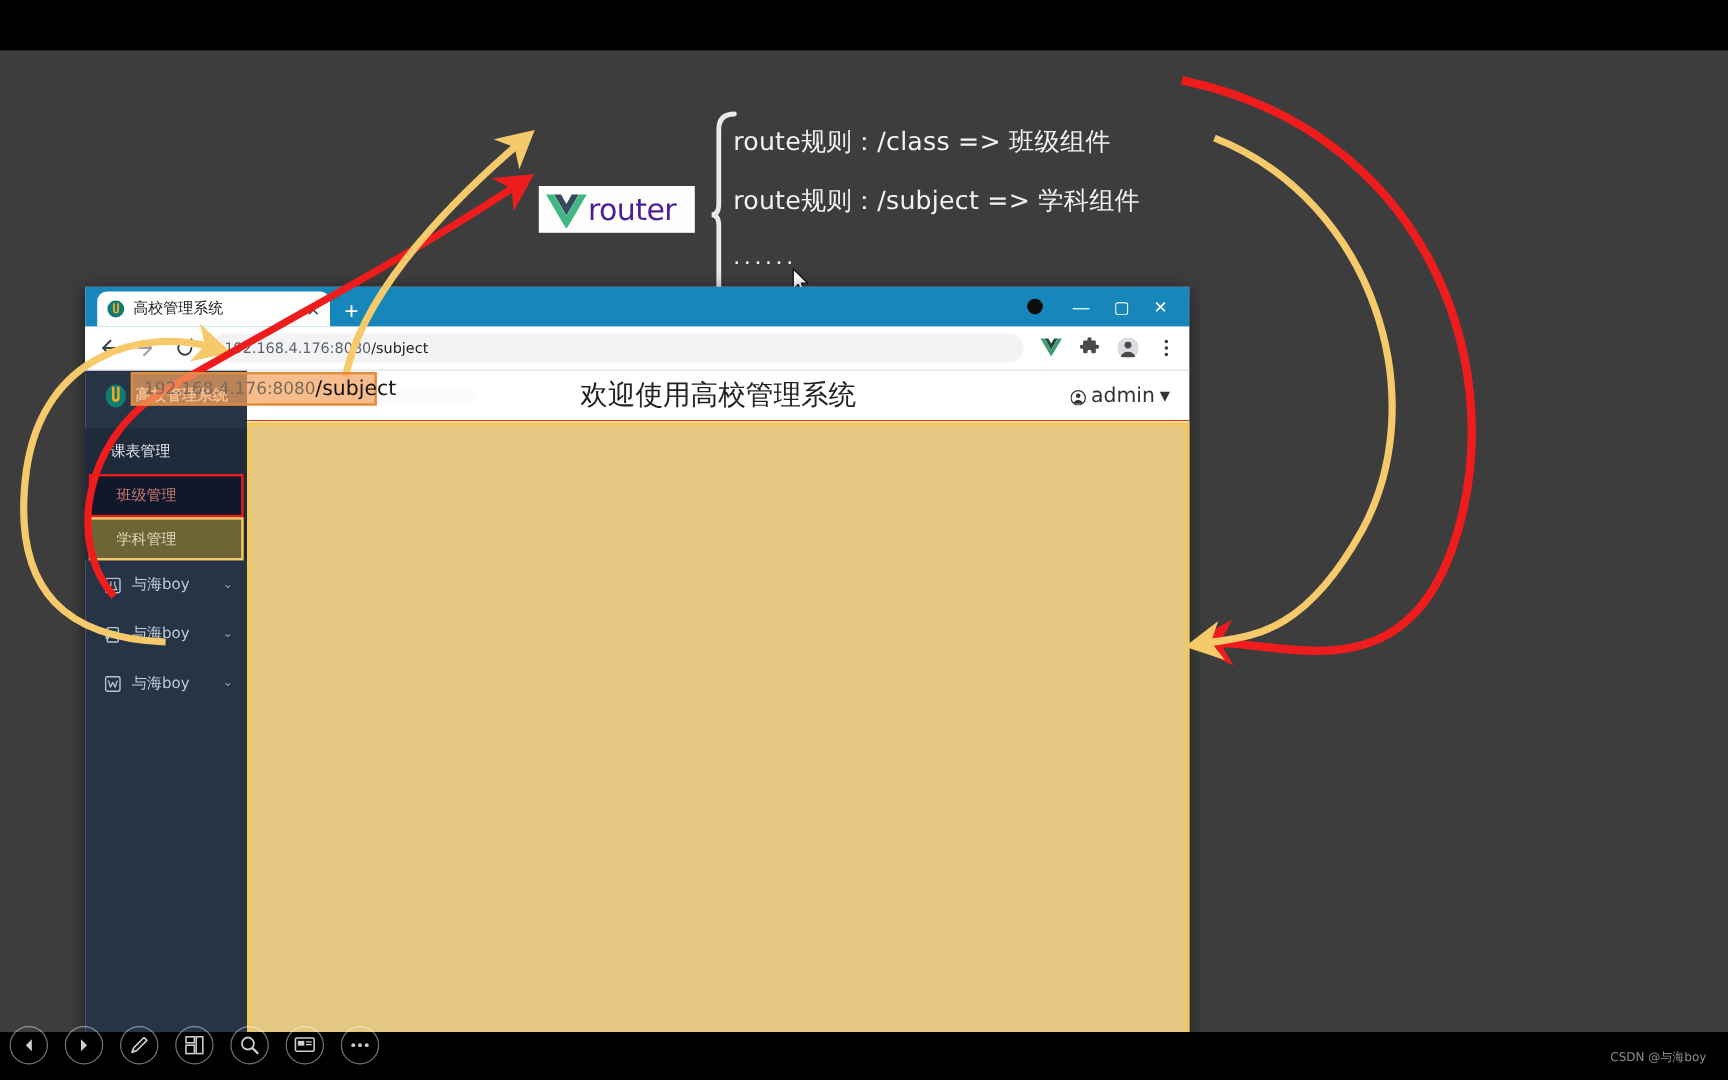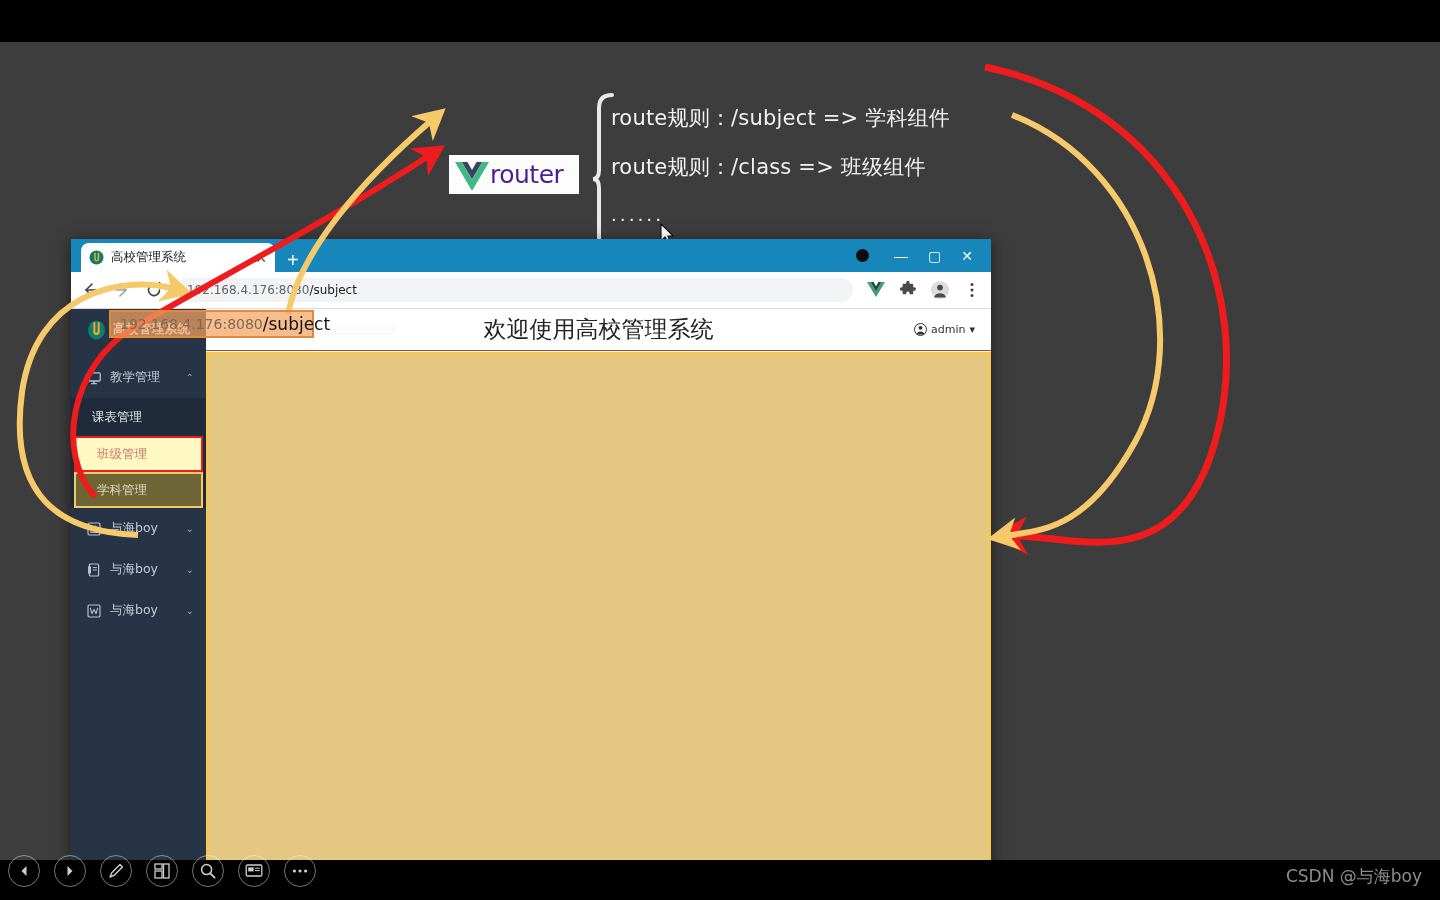--- a/index.html
+++ b/index.html
@@ -130,21 +130,21 @@
   .mi .chev {
     position: absolute; right: 12px; color: #98a3b2; font-size: 10px;
   }
   .submenu { background: #1f2b3a; }
   .sub {
     height: 38px; display: flex; align-items: center; padding-left: 21px;
     color: #dfe4ea; font-size: 12.5px; font-family: "DejaVu Sans", sans-serif;
     position: relative;
   }
   .sub.hl-red {
-    background: #fef9c3; border: 2px solid #ec1c1c;
+    background: #0f172a; border: 2px solid #ec1c1c;
     color: #c9796f; margin: 0 3px; height: 36px;
   }
   .sub.hl-gold {
     background: #6d6536; border: 2px solid #f3c96a;
     color: #ddd9bb; margin: 0 3px; height: 36px;
   }
 
   
   .main { flex: 1; background: #fff; position: relative; }
   .mainhead {
@@ -154,21 +154,21 @@
   .welcome {
     position: absolute; left: 50%; transform: translateX(-50%);
     font-size: 23px; color: #222; font-family: "DejaVu Sans", sans-serif;
     white-space: nowrap;
   }
   .breadcrumb-ghost {
     width: 180px; height: 10px; background: #fbfbfb; border-radius: 2px;
   }
   .userbox {
     display: flex; align-items: center; gap: 4px; margin-left: auto;
-    color: #333; font-size: 11px; font-family: "DejaVu Sans", sans-serif;
+    color: #333; font-size: 17px; font-family: "DejaVu Sans", sans-serif;
   }
   .userbox .uicon { width: 13px; height: 13px; }
   .content-hl {
     position: absolute; left: 0; top: 43px; right: 0; bottom: 0;
     background: #e4c882; border: 3px solid #f2c85a;
   }
 
   
   #bottombar {
     position: absolute; left: 0; bottom: 0; width: 1440px; height: 58px;
@@ -178,21 +178,21 @@
     width: 32px; height: 32px; border-radius: 50%;
     border: 1.6px solid rgba(255,255,255,0.45);
     display: flex; align-items: center; justify-content: center;
     position: relative; background: transparent;
   }
   .tbtn svg { display: block; }
 
   
   #watermark {
     position: absolute; right: 18px; bottom: 12px;
-    color: #8d8d8d; font-size: 17px;
+    color: #8d8d8d; font-size: 10px;
     font-family: "DejaVu Sans", sans-serif;
   }
 </style>
 </head>
 <body>
 
 <div id="stage">
   <div id="slide">
 
     <div id="vue-logo">
@@ -205,22 +205,22 @@
       <span class="vtext">router</span>
     </div>
 
     <div id="brace">
       <svg width="26" height="174" viewBox="0 0 26 174">
         <path d="M20 3 Q7 3 7 16 L7 78 Q7 87 1 87 Q7 87 7 96 L7 158 Q7 171 20 171" fill="none" stroke="#e9e9e9" stroke-width="4" stroke-linecap="round"></path>
       </svg>
     </div>
 
     <div id="rules">
+      <div class="rule">route规则：/class =&gt;  班级组件</div>
       <div class="rule">route规则：/subject =&gt; 学科组件</div>
-      <div class="rule">route规则：/class =&gt;  班级组件</div>
       <div class="dots">......</div>
     </div>
 
     <div id="cursor">
       <svg width="16" height="24" viewBox="0 0 16 24">
         <path d="M1 1 L1 18 L5.2 14 L8.2 21.2 L10.8 20 L7.9 13 L13.2 13 Z" fill="#fff" stroke="#111" stroke-width="1.1" stroke-linejoin="round"></path>
       </svg>
     </div>
 
     <div id="browser">
@@ -308,31 +308,20 @@
                 <ellipse cx="9.5" cy="11" rx="8.5" ry="9.5" fill="#0e7c72"></ellipse>
                 <path d="M6.3 3.2 h2.1 v9.3 a1.1 1.1 0 0 0 2.2 0 V3.2 h2.1 v9.5 a3.2 3.2 0 0 1 -6.4 0 Z" fill="#f5a623"></path>
               </svg>
             </span>
             <span class="stitle">高校管理系统</span>
           </div>
 
           <div class="menu">
 
 
-            <div class="mi">
-              <span class="micon">
-                <svg width="14" height="14" viewBox="0 0 14 14">
-                  <rect x="0.8" y="1.8" width="12.4" height="8.2" rx="1" fill="none" stroke="#b9c3d0" stroke-width="1.3"></rect>
-                  <line x1="7" y1="10" x2="7" y2="12.4" stroke="#b9c3d0" stroke-width="1.3"></line>
-                  <line x1="4.2" y1="12.6" x2="9.8" y2="12.6" stroke="#b9c3d0" stroke-width="1.3"></line>
-                </svg>
-              </span>
-              <span>教学管理</span>
-              <span class="chev">⌃</span>
-            </div>
 
             <div class="submenu">
               <div class="sub">
                 <span>课表管理</span>
               </div>
               <div class="sub hl-red">
                 <span>班级管理</span>
               </div>
               <div class="sub hl-gold">
                 <span>学科管理</span>

